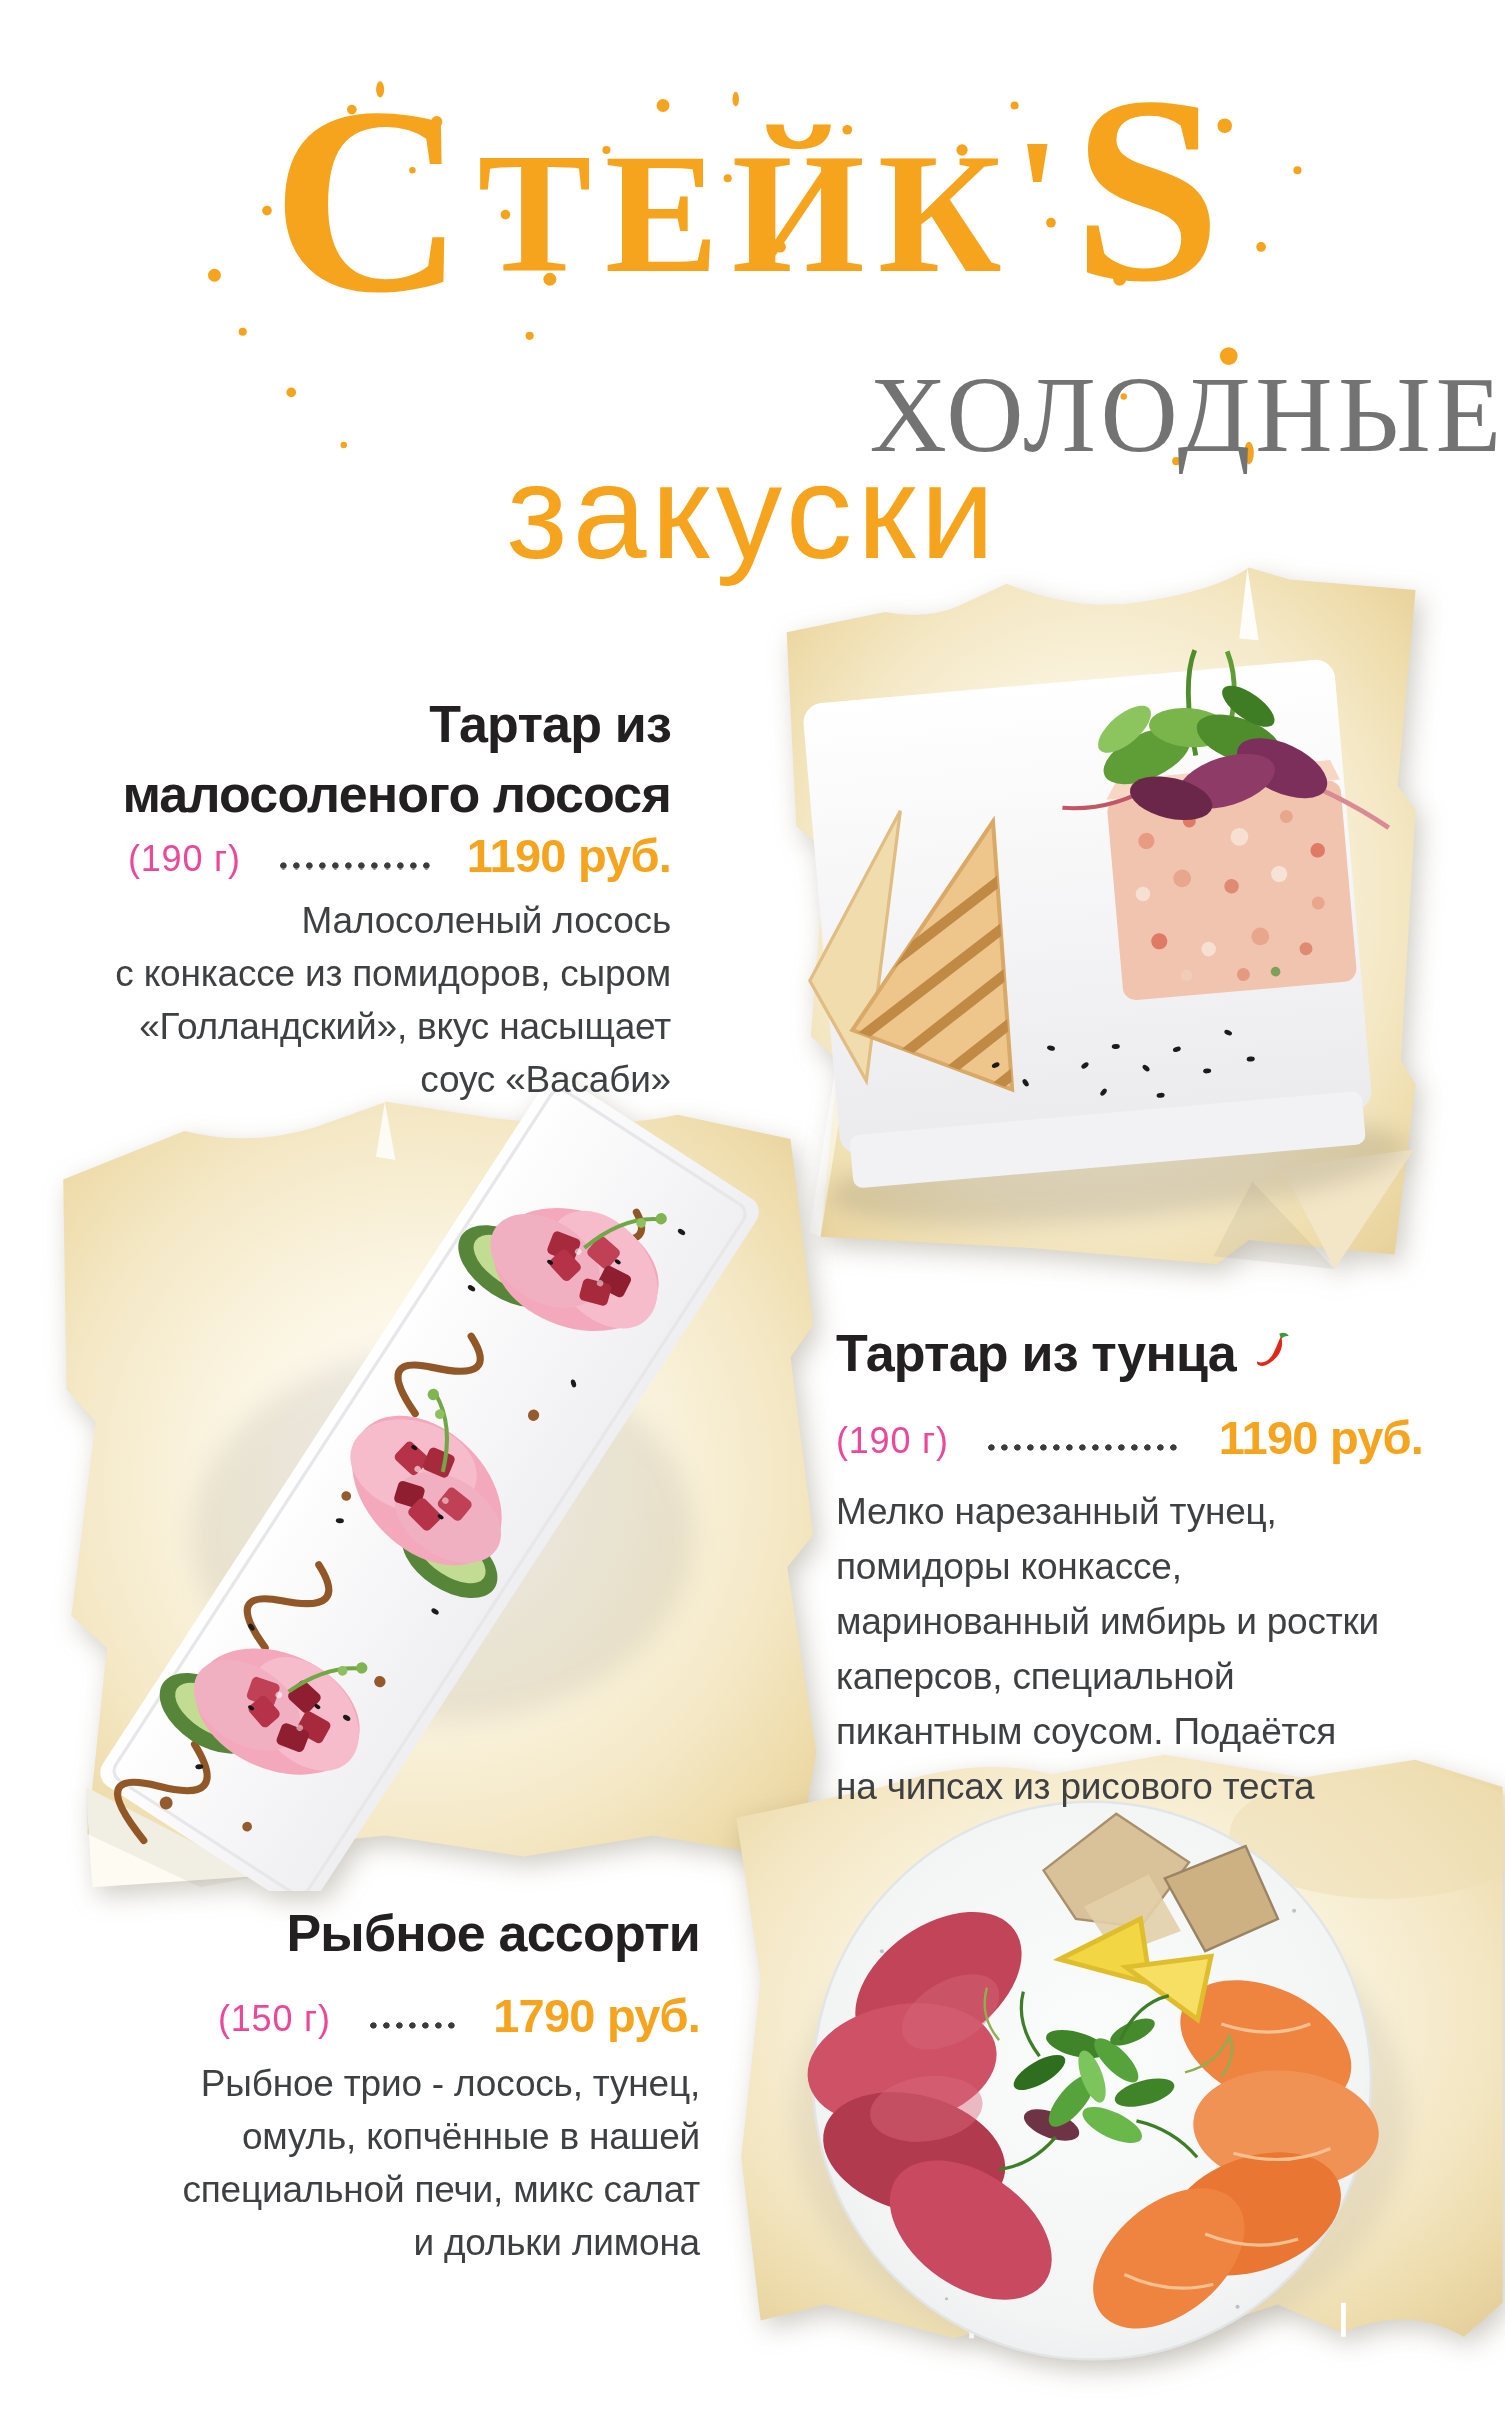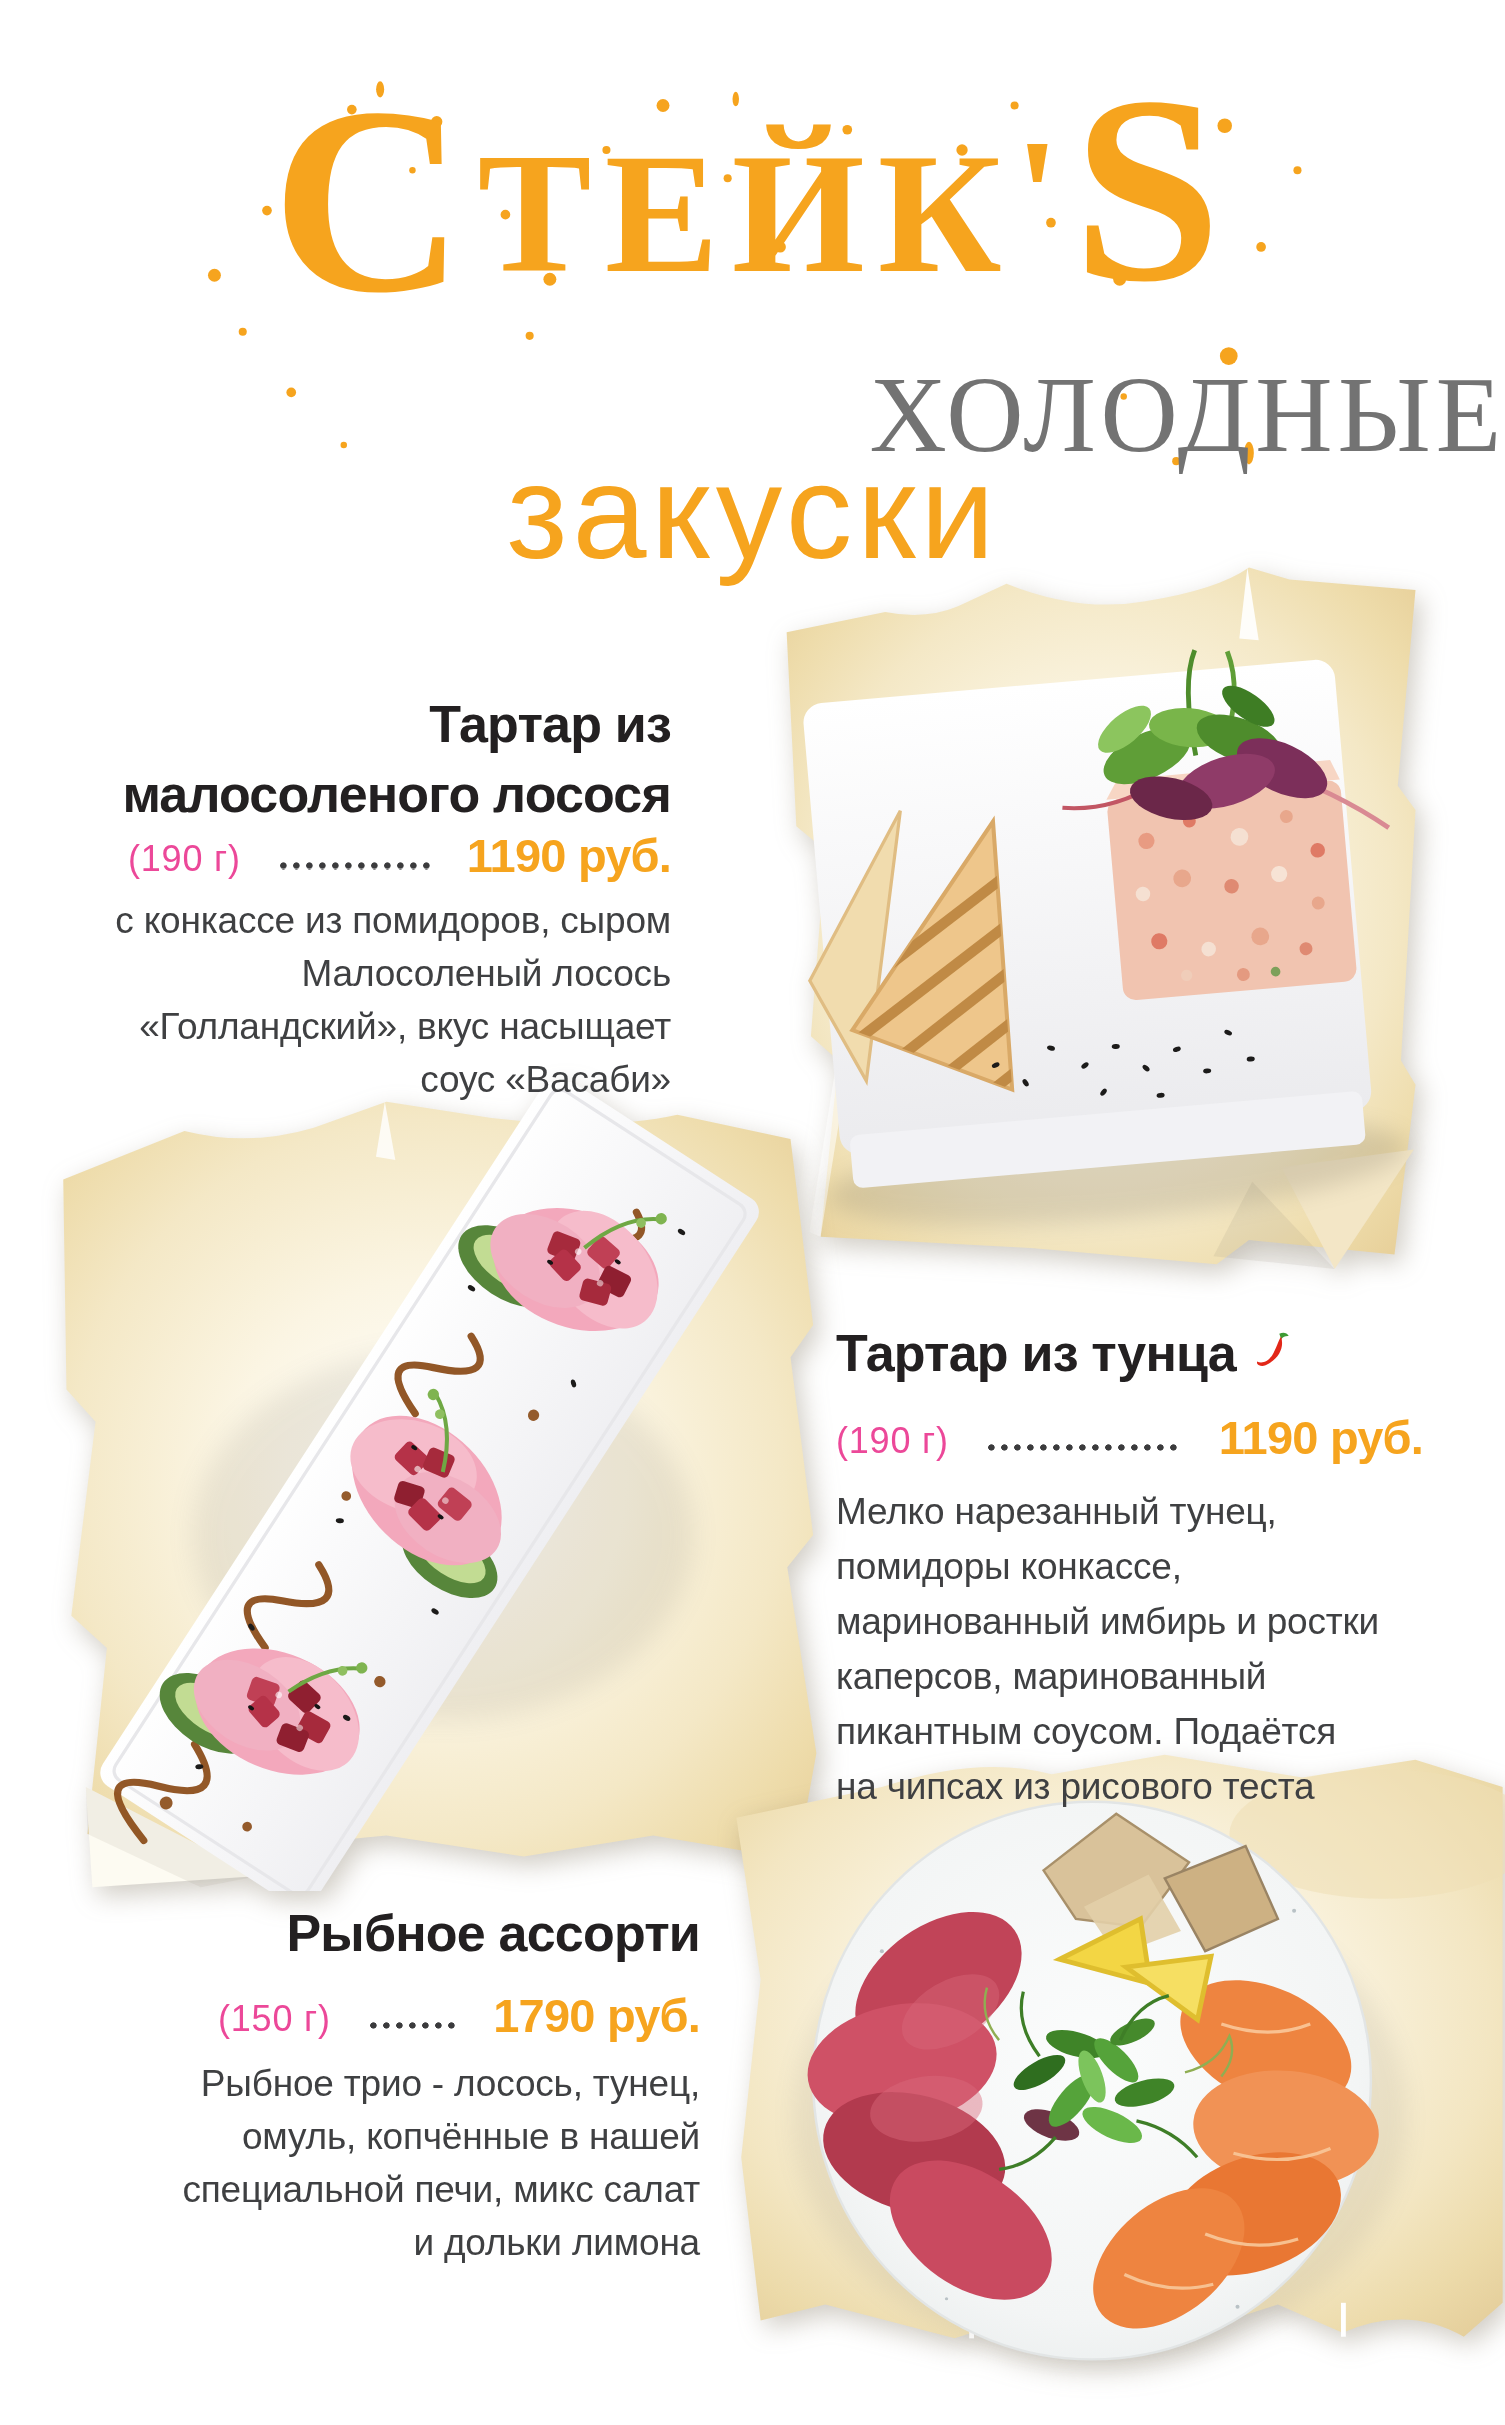--- a/index.html
+++ b/index.html
@@ -434,22 +434,22 @@
 
   <div id="item-1" class="item align-r">
     <div class="item-title">Тартар из</div>
     <div class="item-title">малосоленого лосося</div>
     <div class="price-row">
       <span class="weight">(190 г)</span>
       <span class="leader"></span>
       <span class="price">1190 руб.</span>
     </div>
     <div class="desc">
+      <div>Малосоленый лосось</div>
       <div>с конкассе из помидоров, сыром</div>
-      <div>Малосоленый лосось</div>
       <div>«Голландский», вкус насыщает</div>
       <div>соус «Васаби»</div>
     </div>
   </div>
 
   <div id="item-2" class="item align-l">
     <div class="title-row">
       <div class="item-title">Тартар из тунца</div>
       <svg class="chili" viewBox="0 0 42 58">
         <g transform="rotate(14 21 29)">
@@ -460,21 +460,21 @@
     </div>
     <div class="price-row">
       <span class="weight">(190 г)</span>
       <span class="leader"></span>
       <span class="price">1190 руб.</span>
     </div>
     <div class="desc">
       <div>Мелко нарезанный тунец,</div>
       <div>помидоры конкассе,</div>
       <div>маринованный имбирь и ростки</div>
-      <div>каперсов, маринованный</div>
+      <div>каперсов, специальной</div>
       <div>пикантным соусом. Подаётся</div>
       <div>на чипсах из рисового теста</div>
     </div>
   </div>
 
   <div id="item-3" class="item align-r">
     <div class="item-title">Рыбное ассорти</div>
     <div class="price-row">
       <span class="weight">(150 г)</span>
       <span class="leader"></span>

